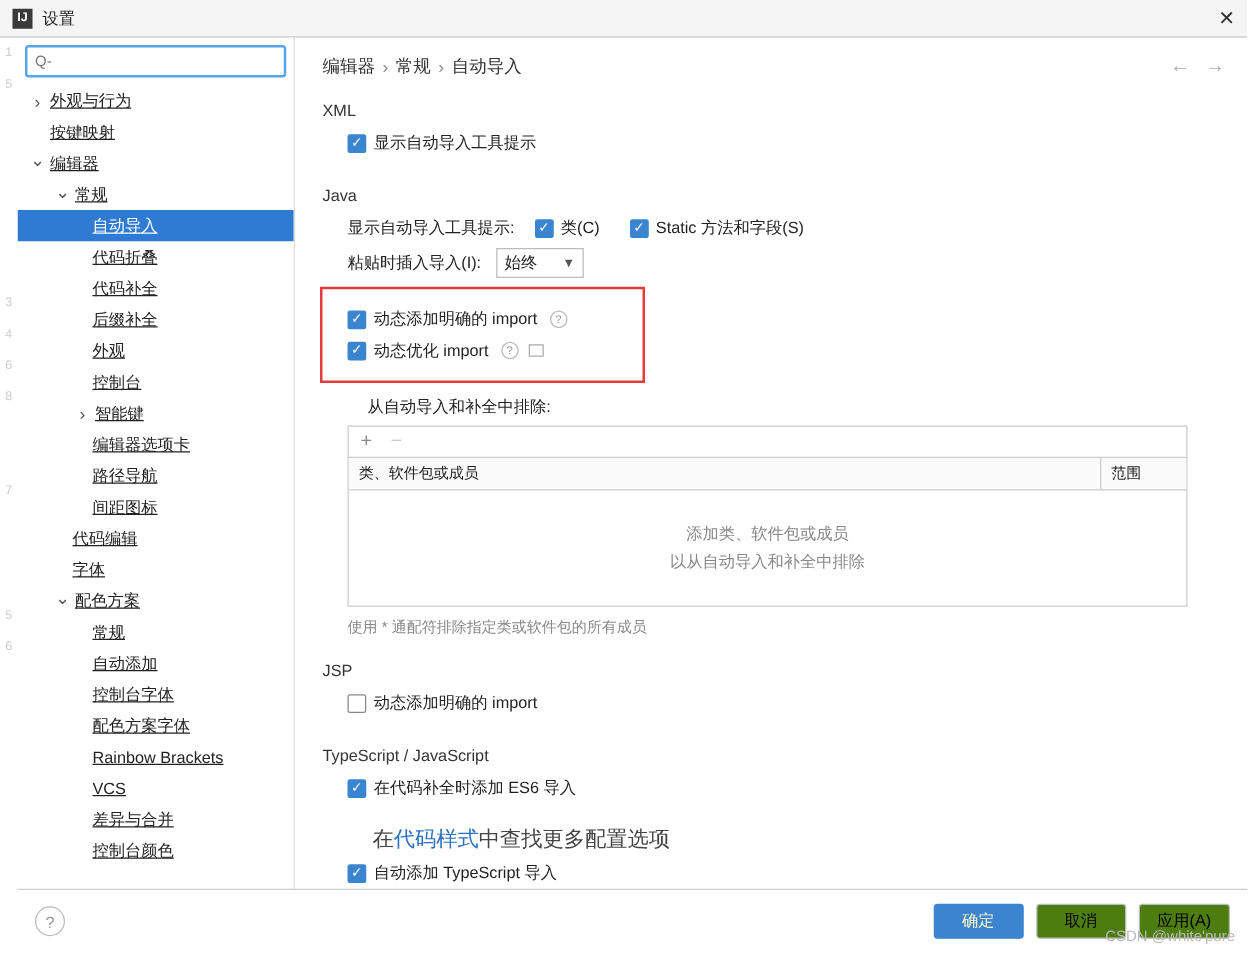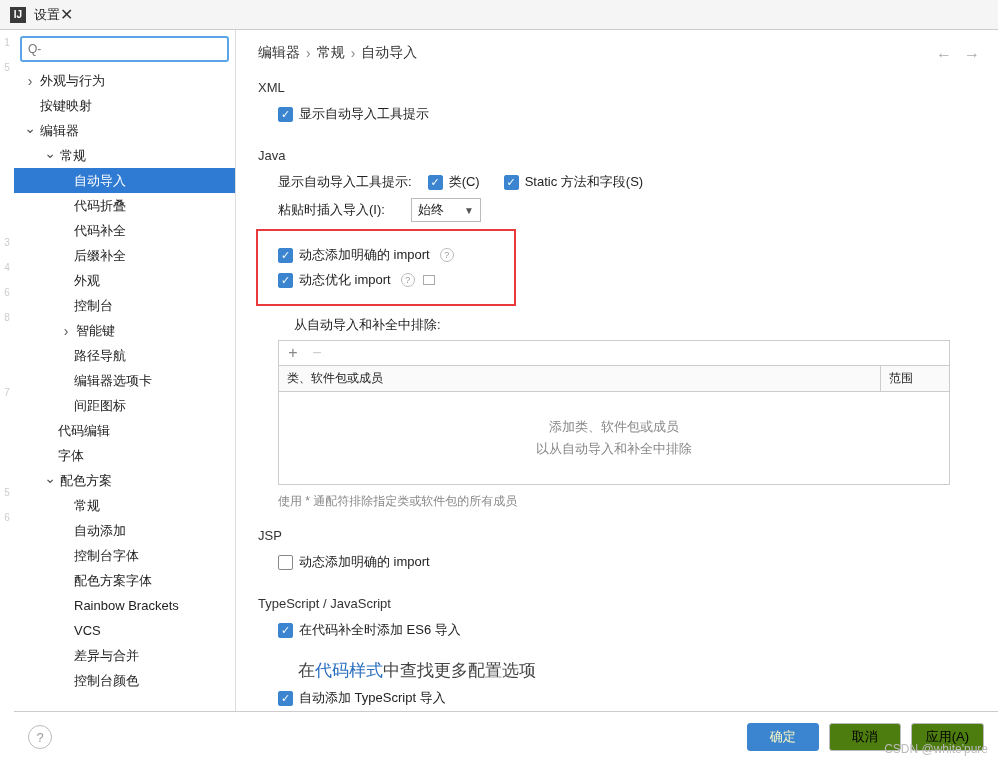--- a/index.html
+++ b/index.html
@@ -1,47 +1,47 @@
 <!DOCTYPE html>
 <html><head>
 <meta charset="utf-8">
 <style>
 * { box-sizing: border-box; margin: 0; padding: 0; }
 body { font-family: "Microsoft YaHei", Arial, sans-serif; font-size: 13px; color: #222; background: #fff; width: 998px; height: 762px; overflow: hidden; }
-.titlebar { display: flex; align-items: center; justify-content: flex-start; height: 30px; padding: 0 10px; border-bottom: 1px solid #ccc; background: #f5f5f5; }
+.titlebar { display: flex; align-items: center; justify-content: space-between; height: 30px; padding: 0 10px; border-bottom: 1px solid #ccc; background: #f5f5f5; }
 .titlebar-left { display: flex; align-items: center; gap: 8px; }
 .app-icon { width: 16px; height: 16px; background: #3a3a3a; display: inline-flex; align-items: center; justify-content: center; color: #fff; font-size: 10px; font-weight: bold; }
 .close-btn { cursor: pointer; font-size: 16px; color: #333; }
 .dialog-body { display: flex; height: 682px; border-bottom: 1px solid #ccc; }
 .left-panel { width: 222px; border-right: 1px solid #ddd; display: flex; flex-direction: column; }
 .search-wrap { padding: 6px; }
 .search-input { width: 100%; height: 26px; border: 2px solid #5aa5e8; border-radius: 3px; padding: 0 6px; font-size: 12px; outline: none; }
 .tree { flex: 1; overflow-y: auto; }
 .tree-item { display: flex; align-items: center; height: 25px; cursor: pointer; white-space: nowrap; }
 .tree-item.selected { background: #2f7ad2; color: #fff; }
 .tree-arrow { width: 12px; height: 12px; display: inline-flex; align-items: center; justify-content: center; margin-right: 4px; flex-shrink: 0; }
-.tree-label { font-size: 13px; }
+.tree-label { font-size: 13px; text-decoration: underline; }
 .chevron { display: inline-block; }
 .chevron.right::before { content: "›"; font-size: 14px; color: #555; }
 .chevron.down::before { content: "⌄"; font-size: 14px; color: #555; position: relative; top: -3px; }
 .right-panel { flex: 1; display: flex; flex-direction: column; padding: 14px 18px 8px 22px; overflow-y: auto; }
 .breadcrumb { display: flex; align-items: center; gap: 6px; font-size: 14px; color: #333; margin-bottom: 18px; }
 .breadcrumb .sep { color: #888; }
 .nav-arrows { margin-left: auto; display: flex; gap: 12px; color: #aaa; font-size: 16px; }
 .section { margin-bottom: 18px; }
 .section-title { font-size: 13px; color: #333; margin-bottom: 10px; }
 .option-row { display: flex; align-items: center; margin: 7px 0 7px 20px; gap: 6px; }
 .checkbox { width: 15px; height: 15px; border: 1px solid #888; border-radius: 2px; display: inline-flex; align-items: center; justify-content: center; background: #fff; flex-shrink: 0; }
 .checkbox.checked { background: #3a84d0; border-color: #3a84d0; }
 .checkbox.checked::after { content: "✓"; color: #fff; font-size: 11px; line-height: 1; }
 .highlighted-box { border: 2px solid #e83a3a; padding: 8px 4px 8px 0; margin-left: -2px; margin-bottom: 10px; width: 260px; }
 .highlighted-box .option-row { margin-left: 20px; }
 .help-icon { width: 14px; height: 14px; border: 1px solid #bbb; border-radius: 50%; display: inline-flex; align-items: center; justify-content: center; font-size: 9px; color: #999; margin-left: 4px; }
 .mini-icon { width: 12px; height: 10px; border: 1px solid #aaa; display: inline-block; margin-left: 2px; }
-.inline-select { display: inline-flex; align-items: center; border: 1px solid #bbb; height: 24px; padding: 0 6px; margin-left: 20px; min-width: 70px; justify-content: space-between; }
+.inline-select { display: inline-flex; align-items: center; border: 1px solid #bbb; height: 24px; padding: 0 6px; margin-left: 6px; min-width: 70px; justify-content: space-between; }
 .inline-select .caret { font-size: 10px; color: #555; margin-left: 10px; }
 .exclude-table { border: 1px solid #ccc; margin: 6px 0 0 20px; width: 672px; }
 .toolbar2 { border-bottom: 1px solid #ccc; padding: 3px 6px; display: flex; gap: 8px; }
 .tb-btn { font-size: 16px; color: #888; cursor: pointer; width: 16px; text-align: center; }
 .tb-btn.disabled { color: #ccc; }
 .table-head { display: flex; border-bottom: 1px solid #ccc; background: #fafafa; }
 .th1 { flex: 1; padding: 4px 8px; border-right: 1px solid #ccc; font-size: 12px; }
 .th2 { width: 68px; padding: 4px 8px; font-size: 12px; }
 .table-empty { height: 92px; display: flex; flex-direction: column; align-items: center; justify-content: center; color: #888; font-size: 13px; gap: 4px; }
 .hint { color: #888; font-size: 12px; margin: 8px 0 0 20px; }
@@ -144,24 +144,24 @@
       <div class="tree-item" style="padding-left:60px">
             <span class="tree-label">控制台</span>
           </div>
       <div class="tree-item" style="padding-left:46px">
             <span class="tree-arrow">
               <span class="chevron right"></span>
             </span>
             <span class="tree-label">智能键</span>
           </div>
       <div class="tree-item" style="padding-left:60px">
+            <span class="tree-label">编辑器选项卡</span>
+          </div>
+      <div class="tree-item" style="padding-left:60px">
             <span class="tree-label">路径导航</span>
-          </div>
-      <div class="tree-item" style="padding-left:60px">
-            <span class="tree-label">编辑器选项卡</span>
           </div>
       <div class="tree-item" style="padding-left:60px">
             <span class="tree-label">间距图标</span>
           </div>
       <div class="tree-item" style="padding-left:44px">
             <span class="tree-label">代码编辑</span>
           </div>
       <div class="tree-item" style="padding-left:44px">
             <span class="tree-label">字体</span>
           </div>

